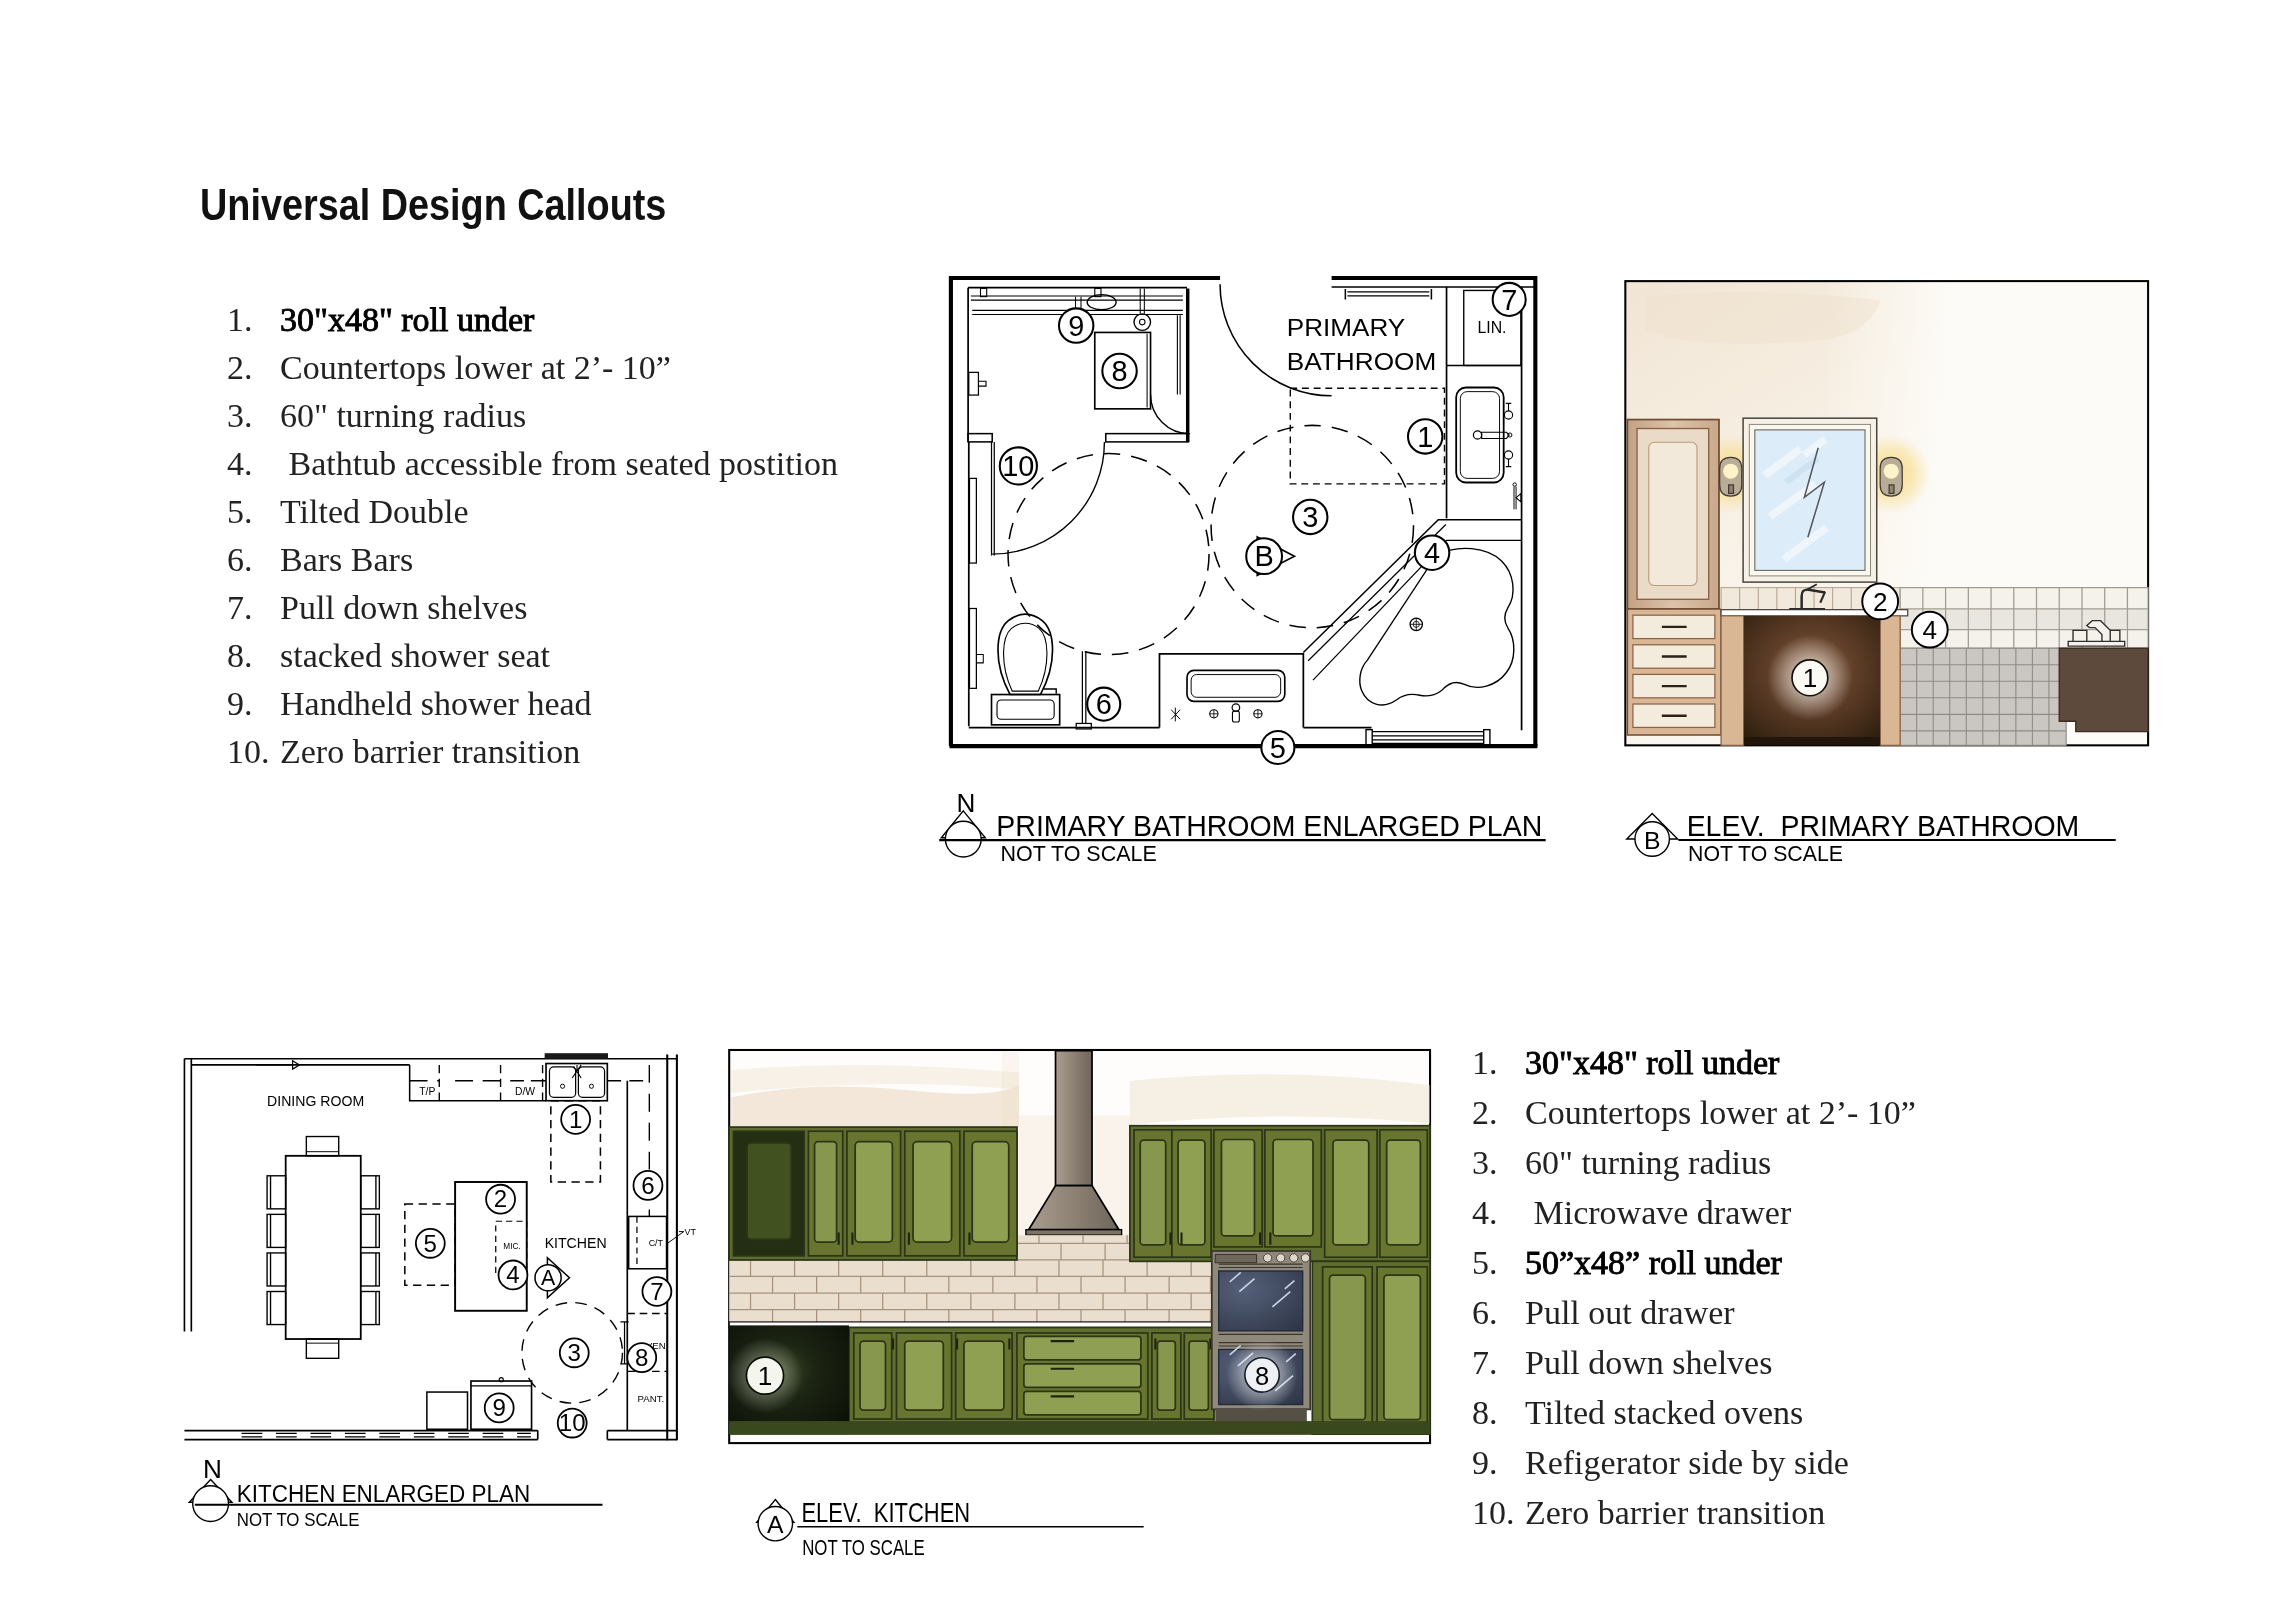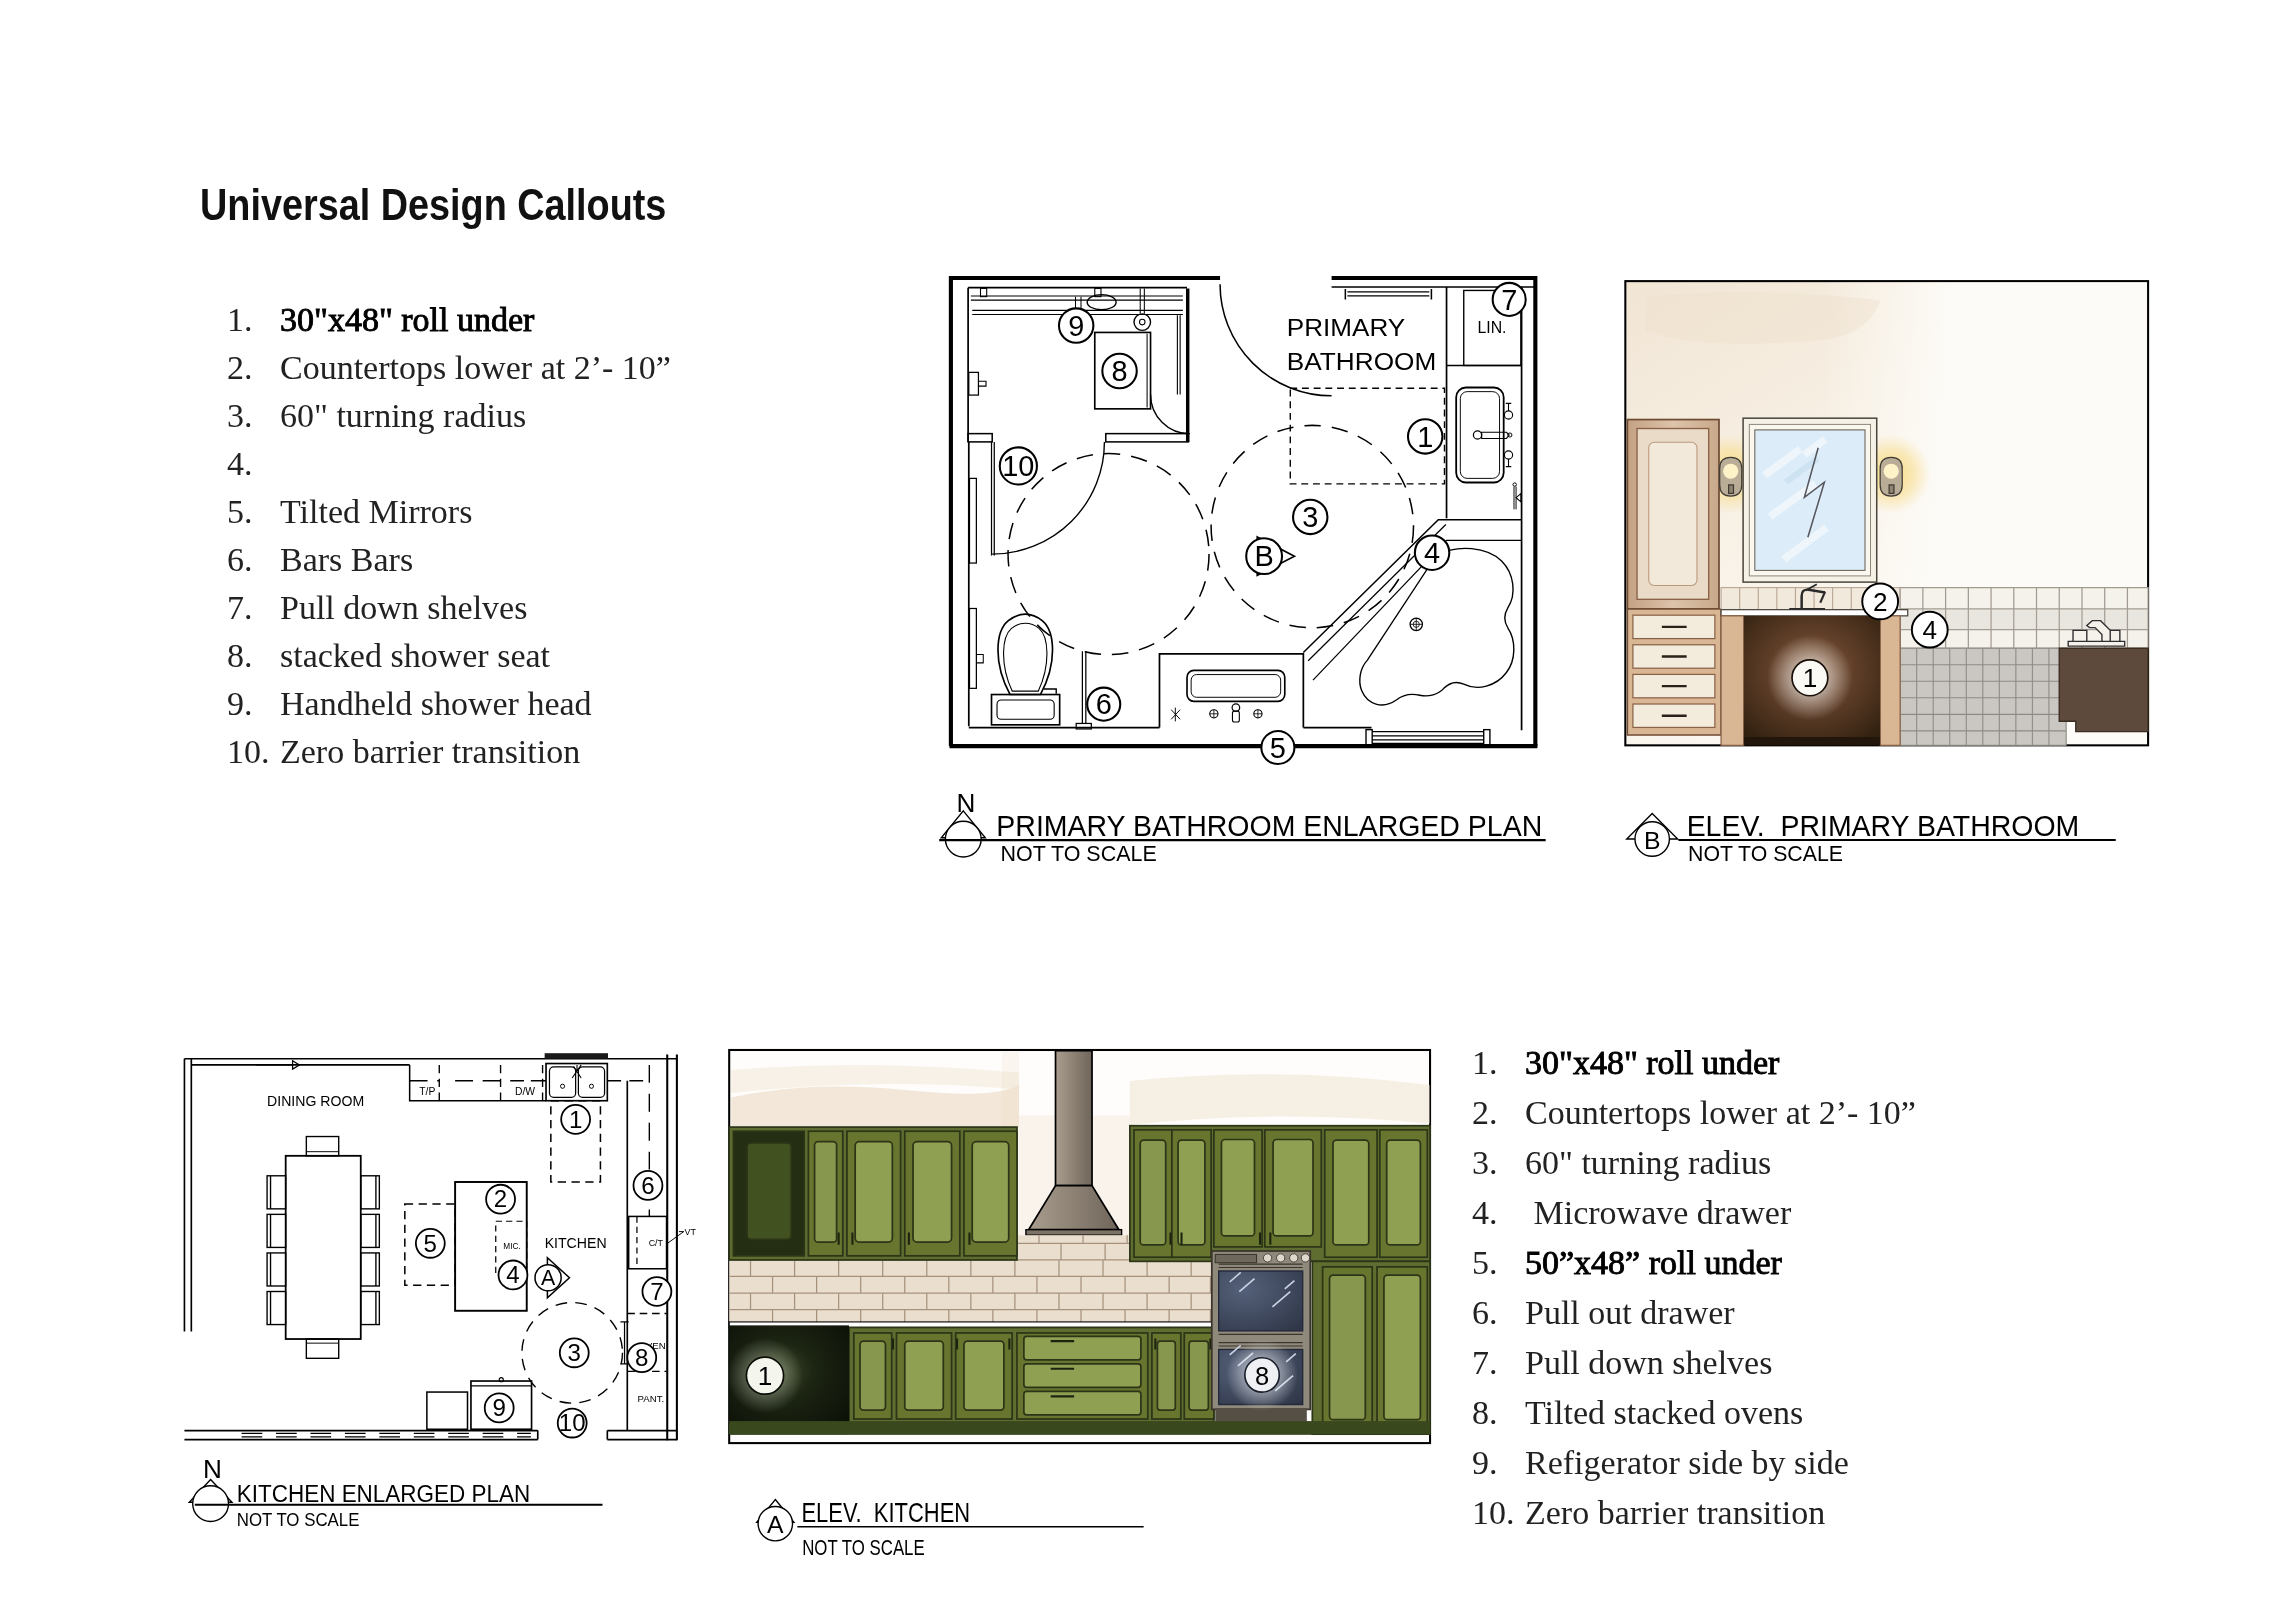--- a/index.html
+++ b/index.html
@@ -31,24 +31,25 @@
   <div class="row">
       <span class="num">2.</span>
       <span class="txt">Countertops lower at 2’- 10”</span>
     </div>
   <div class="row">
       <span class="num">3.</span>
       <span class="txt">60" turning radius</span>
     </div>
   <div class="row">
       <span class="num">4.</span>
+      <span class="txt">&nbsp;Bathtub accessible from seated postition</span>
     </div>
   <div class="row">
       <span class="num">5.</span>
-      <span class="txt">Tilted Mirrors</span>
+      <span class="txt">Tilted Double</span>
     </div>
   <div class="row">
       <span class="num">6.</span>
       <span class="txt">Bars Bars</span>
     </div>
   <div class="row">
       <span class="num">7.</span>
       <span class="txt">Pull down shelves</span>
     </div>
   <div class="row">

